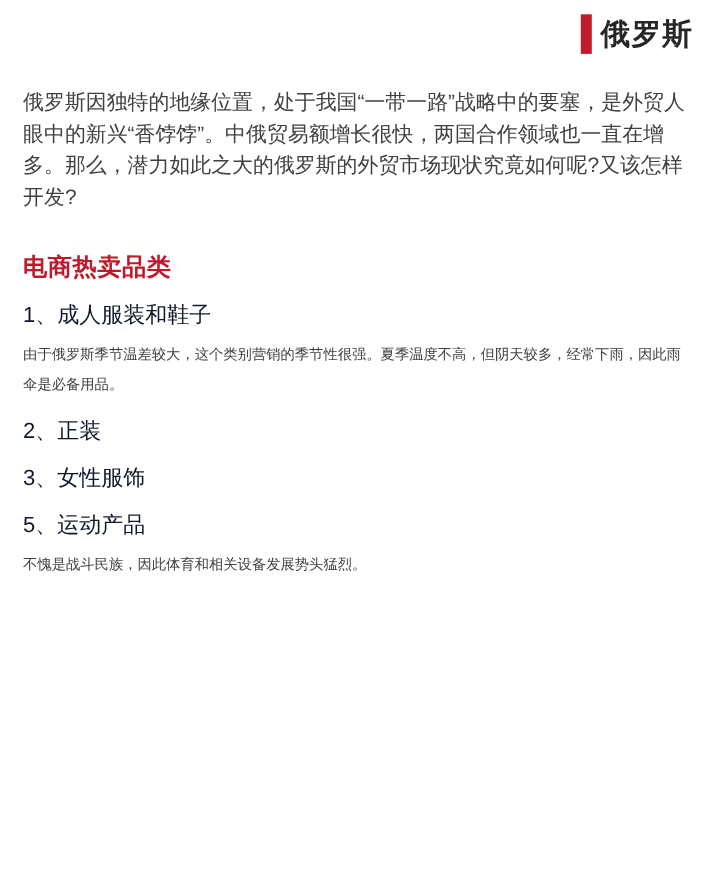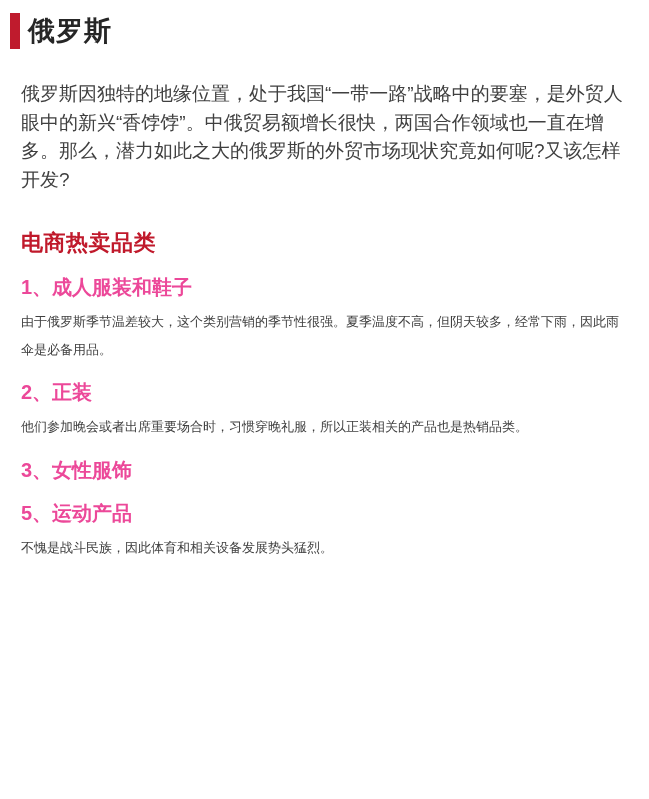--- a/index.html
+++ b/index.html
@@ -18,20 +18,21 @@
     box-sizing: border-box;
     width: 649px;
     padding: 13px 19px 10px 21px;
   }
   
   .title-row {
     display: flex;
     align-items: center;
     margin-left: -11px;
     height: 36px;
+    justify-content: flex-end;
   }
   .accent-bar {
     width: 10px;
     height: 36px;
     background: #bf1b2d;
     flex: 0 0 auto;
     margin-right: 8px;
   }
   h1.article-title {
     margin: 0;
@@ -55,22 +56,22 @@
     font-size: 22px;
     line-height: 30px;
     font-weight: 700;
     color: #c0192b;
     letter-spacing: 0.5px;
   }
   .category-section h3 {
     margin: 15px 0 7px;
     font-size: 20px;
     line-height: 28px;
-    font-weight: 700;
-    color: #ec4899;
+    font-weight: 400;
+    color: #0f172a;
   }
   .category-section p {
     margin: 0;
     font-size: 13px;
     line-height: 27.5px;
     color: #404040;
   }
 </style>
 </head>
 <body>
@@ -87,21 +88,20 @@
 
   <h2 class="hot-heading">电商热卖品类</h2>
 
   <div class="category-section">
     <h3>1、成人服装和鞋子</h3>
     <p>由于俄罗斯季节温差较大，这个类别营销的季节性很强。夏季温度不高，但阴天较多，经常下雨，因此雨伞是必备用品。</p>
   </div>
 
   <div class="category-section">
     <h3>2、正装</h3>
-    <p>他们参加晚会或者出席重要场合时，习惯穿晚礼服，所以正装相关的产品也是热销品类。</p>
   </div>
 
   <div class="category-section">
     <h3>3、女性服饰</h3>
   </div>
 
 
   <div class="category-section">
     <h3>5、运动产品</h3>
     <p>不愧是战斗民族，因此体育和相关设备发展势头猛烈。</p>

